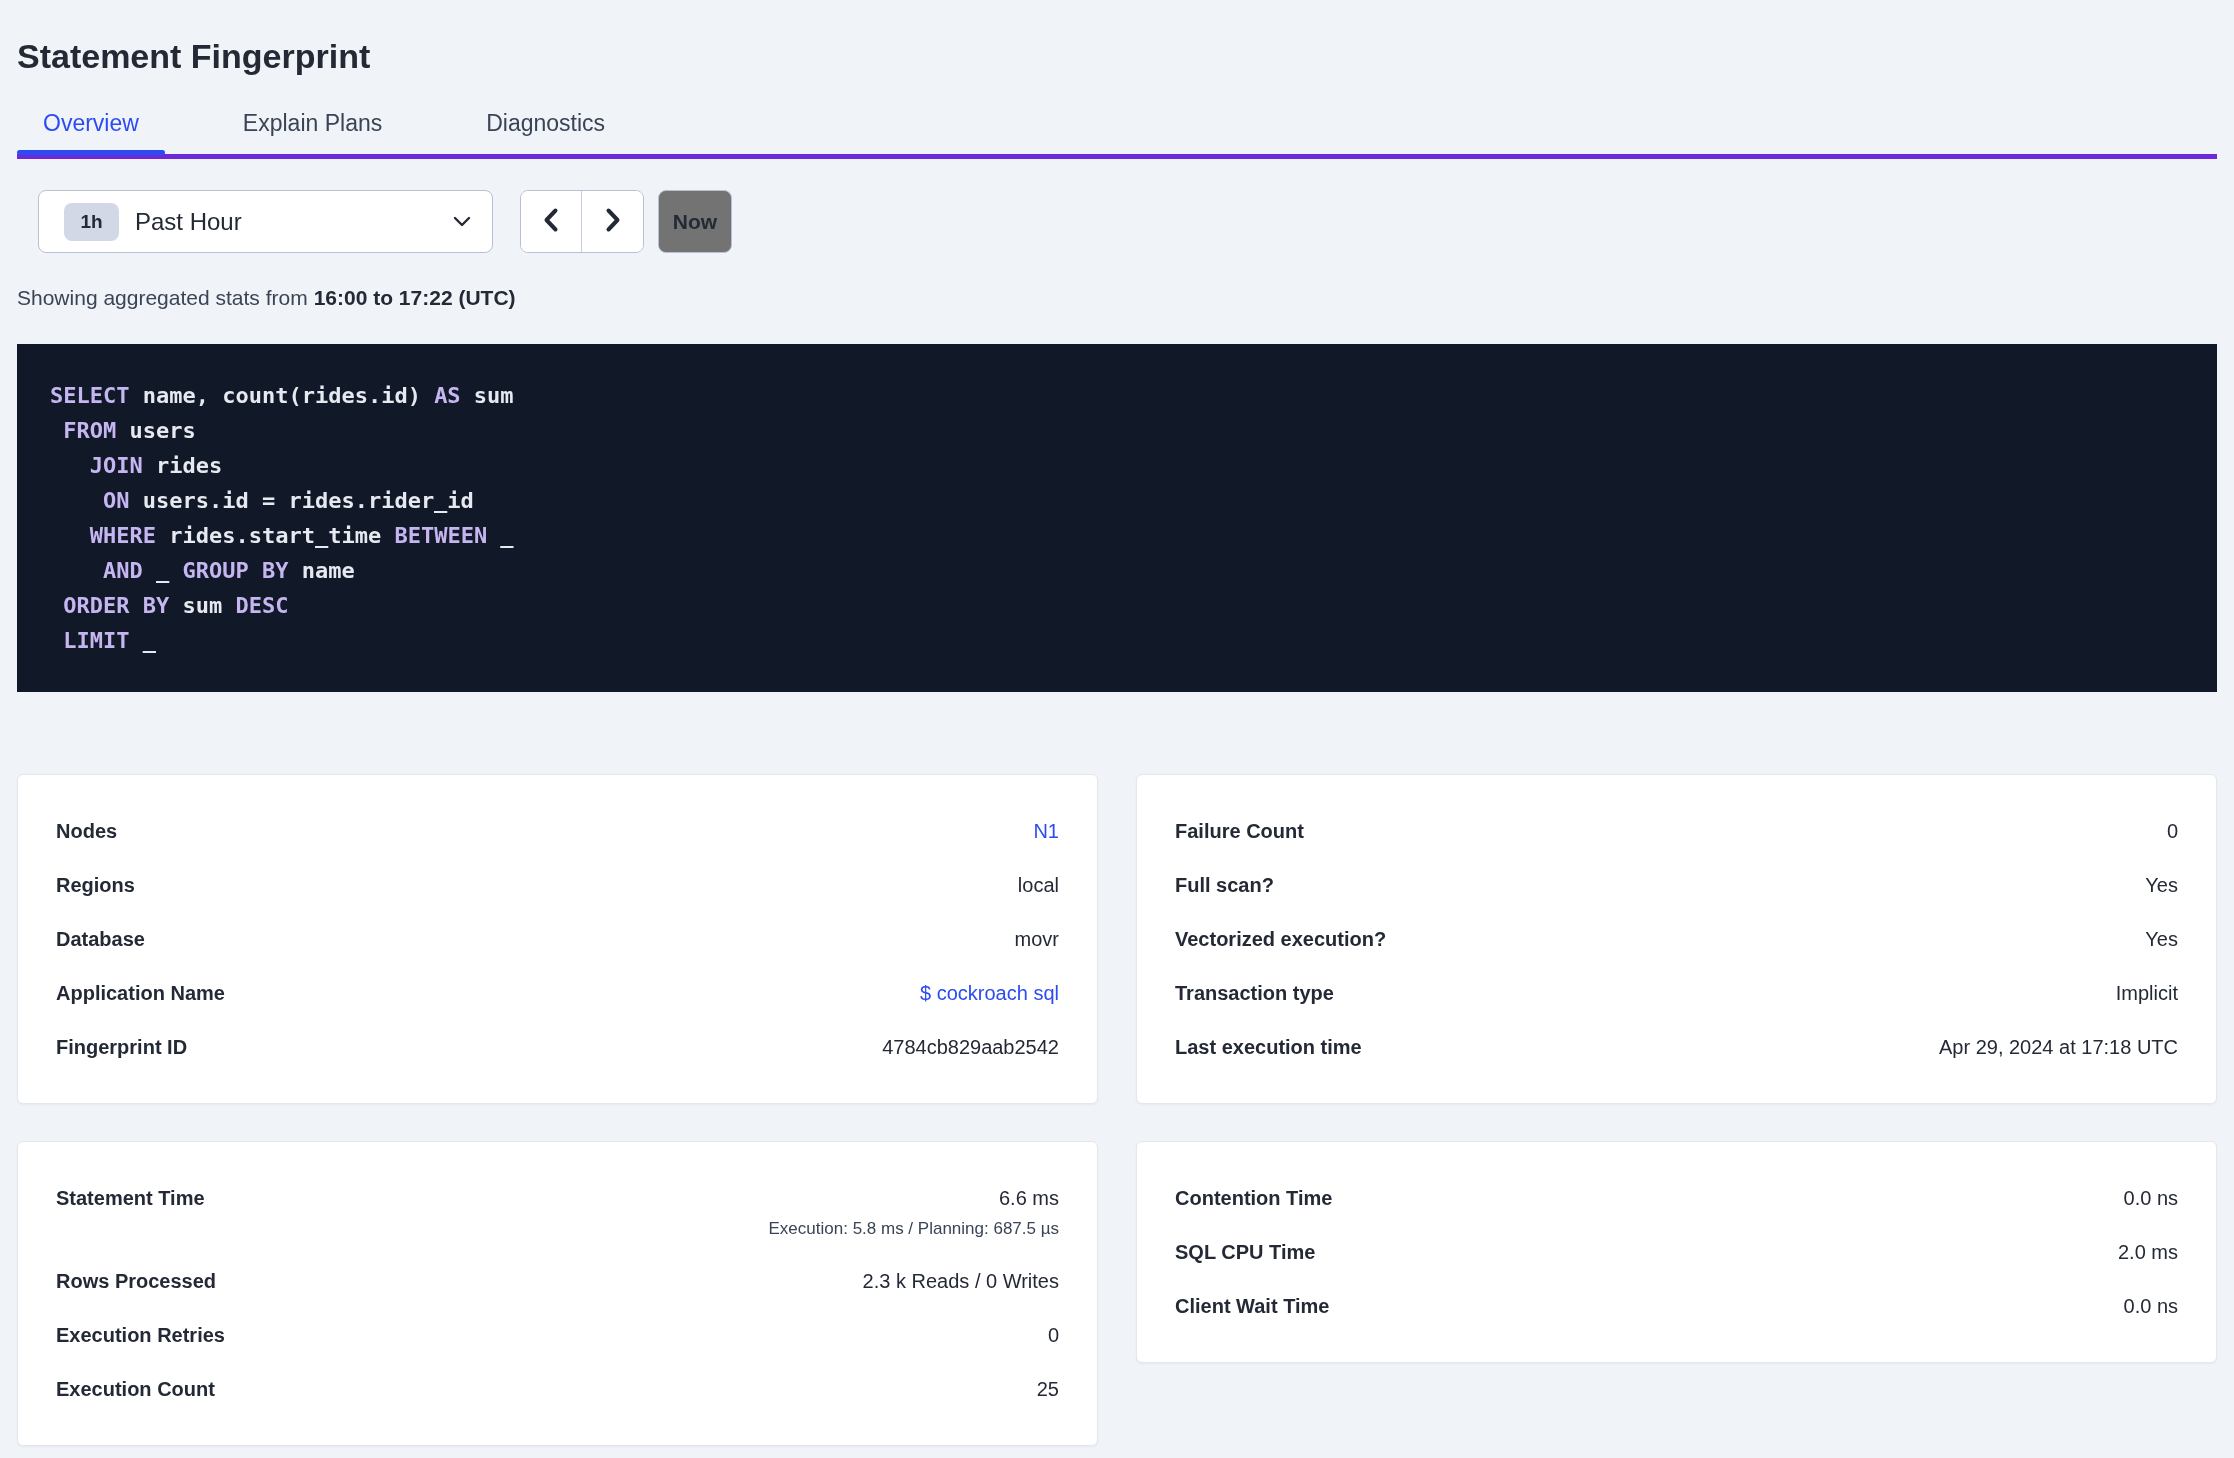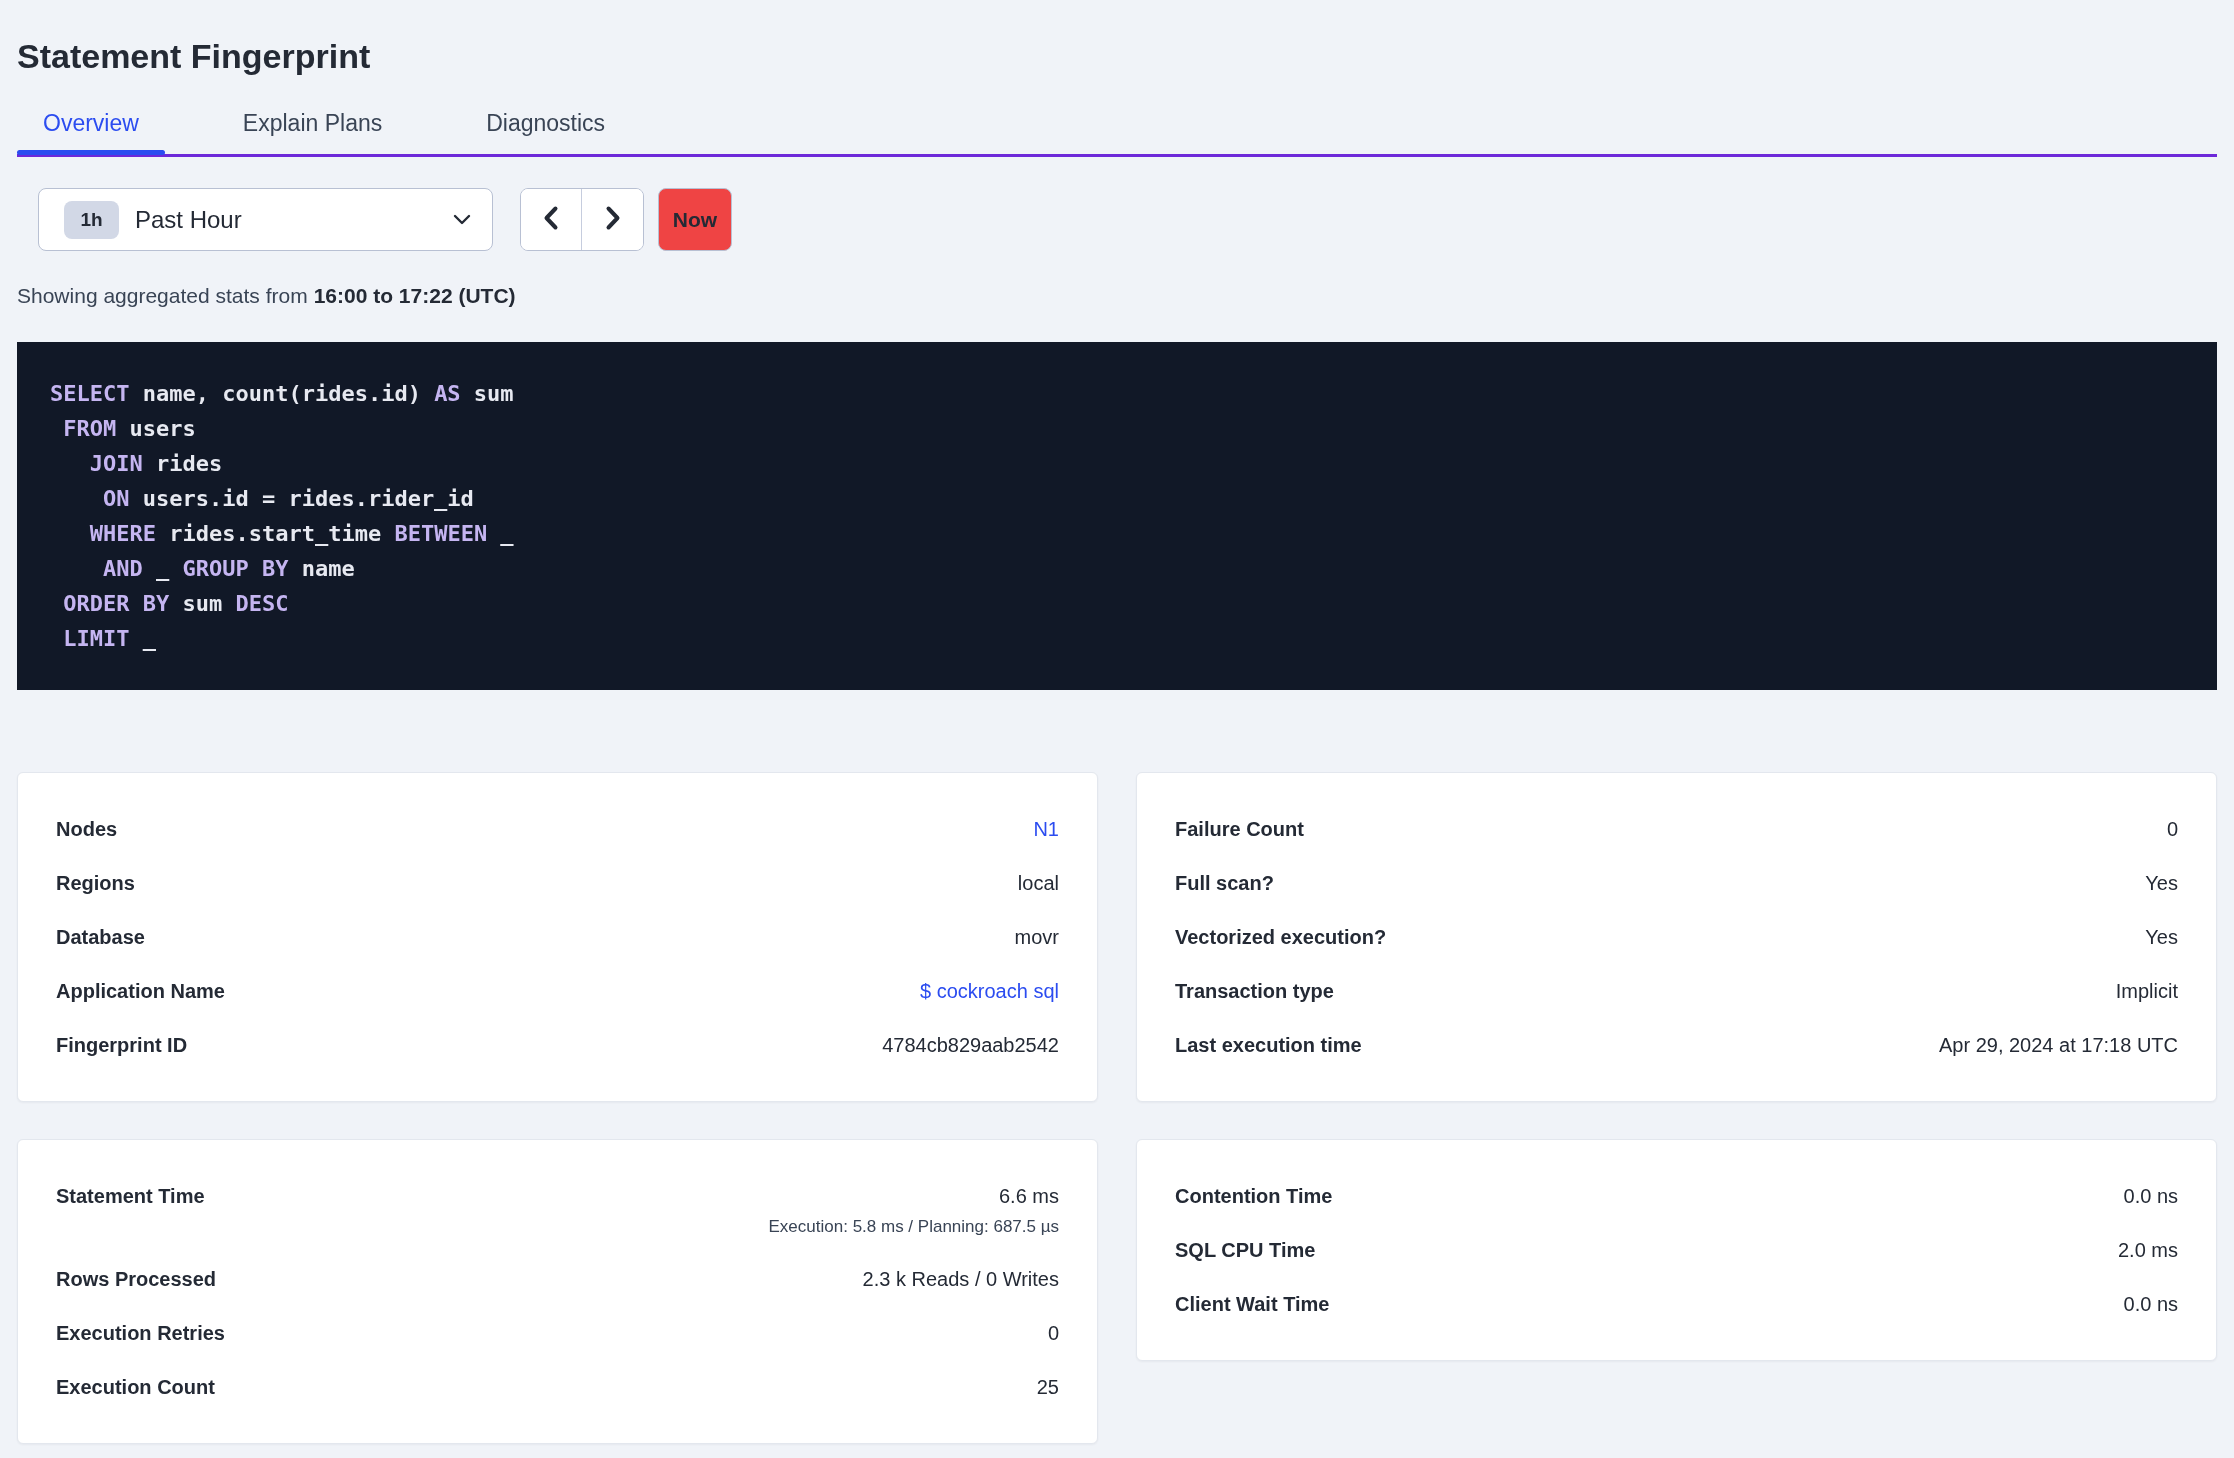--- a/index.html
+++ b/index.html
@@ -17,39 +17,39 @@
   body{
     width:2234px;height:1458px;overflow:hidden;
     background:var(--page-bg);
     color:var(--dark);
     font-family:"Liberation Sans",sans-serif;
   }
   .page{padding:0 17px;}
 
   .page-title{margin:0;padding-top:34px;font-size:34px;line-height:44px;font-weight:700;color:var(--dark);}
 
-  .tabs{display:flex;margin-top:20px;border-bottom:3px solid #6d28d9;}
+  .tabs{display:flex;margin-top:20px;border-bottom:5px solid #6d28d9;}
   .tab{position:relative;font-size:23px;line-height:30px;padding:10px 26px 16px 26px;margin-right:52px;color:var(--muted);cursor:pointer;}
   .tab.active{color:var(--accent);}
   .tab.active::after{content:"";position:absolute;left:0;right:0;bottom:-1px;height:5px;border-radius:3px;background:var(--accent);}
 
   .controls{display:flex;align-items:stretch;margin-top:31px;height:63px;padding-left:21px;}
   button{font-family:"Liberation Sans",sans-serif;}
   .range-select{display:flex;align-items:center;width:455px;box-sizing:border-box;background:#fff;
     border:1px solid var(--ctrl-border);border-radius:8px;padding:0 21px 0 25px;cursor:pointer;}
   .range-badge{width:55px;height:38px;border-radius:8px;background:#d2d8e6;display:flex;align-items:center;justify-content:center;
     font-size:19px;font-weight:700;color:var(--dark);}
   .range-label{font-size:24px;margin-left:16px;color:var(--dark);}
   .chev{margin-left:auto;display:flex;align-items:center;}
 
   .pager{display:flex;margin-left:27px;background:#fff;border:1px solid var(--ctrl-border);border-radius:8px;overflow:hidden;}
   .pager button{width:61px;border:none;background:#fff;display:flex;align-items:center;justify-content:center;cursor:pointer;padding:0;}
   .pager button:first-child{border-right:1px solid #c6cdde;}
 
-  .now-btn{margin-left:14px;width:74px;box-sizing:border-box;background:#ef4444;border:1px solid var(--ctrl-border);
+  .now-btn{margin-left:14px;width:74px;box-sizing:border-box;background:#737373;border:1px solid var(--ctrl-border);
     border-radius:8px;font-size:21px;font-weight:700;color:var(--dark);cursor:pointer;}
 
   .caption{margin:30px 0 0 0;font-size:21px;line-height:29px;color:var(--muted);}
   .caption .strong{font-weight:700;color:var(--dark);margin-left:6px;}
 
   .sql-box{margin-top:32px;background:var(--sql-bg);border-radius:0;padding:34px 33px;}
   .sql-line{font-family:"DejaVu Sans Mono",monospace;font-size:22px;line-height:35px;font-weight:700;
     color:var(--sql-text);white-space:pre;}
   .sql-line .kw{color:var(--sql-kw);}
 

